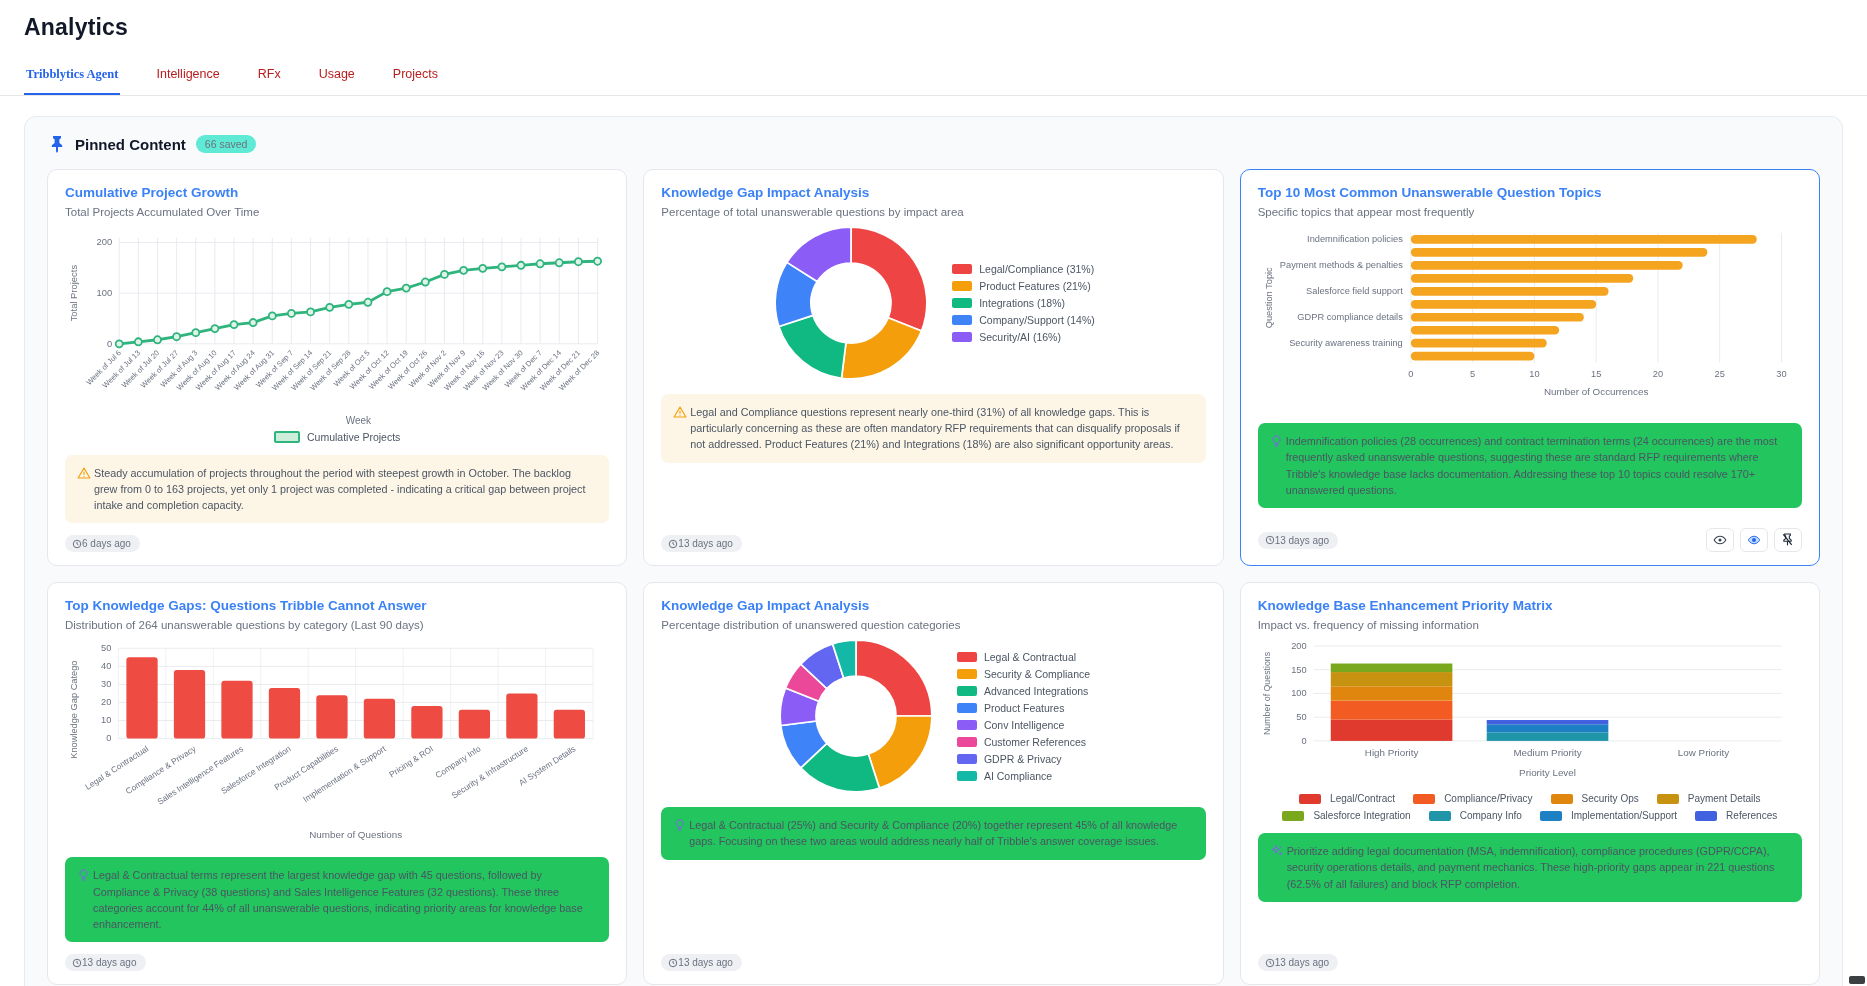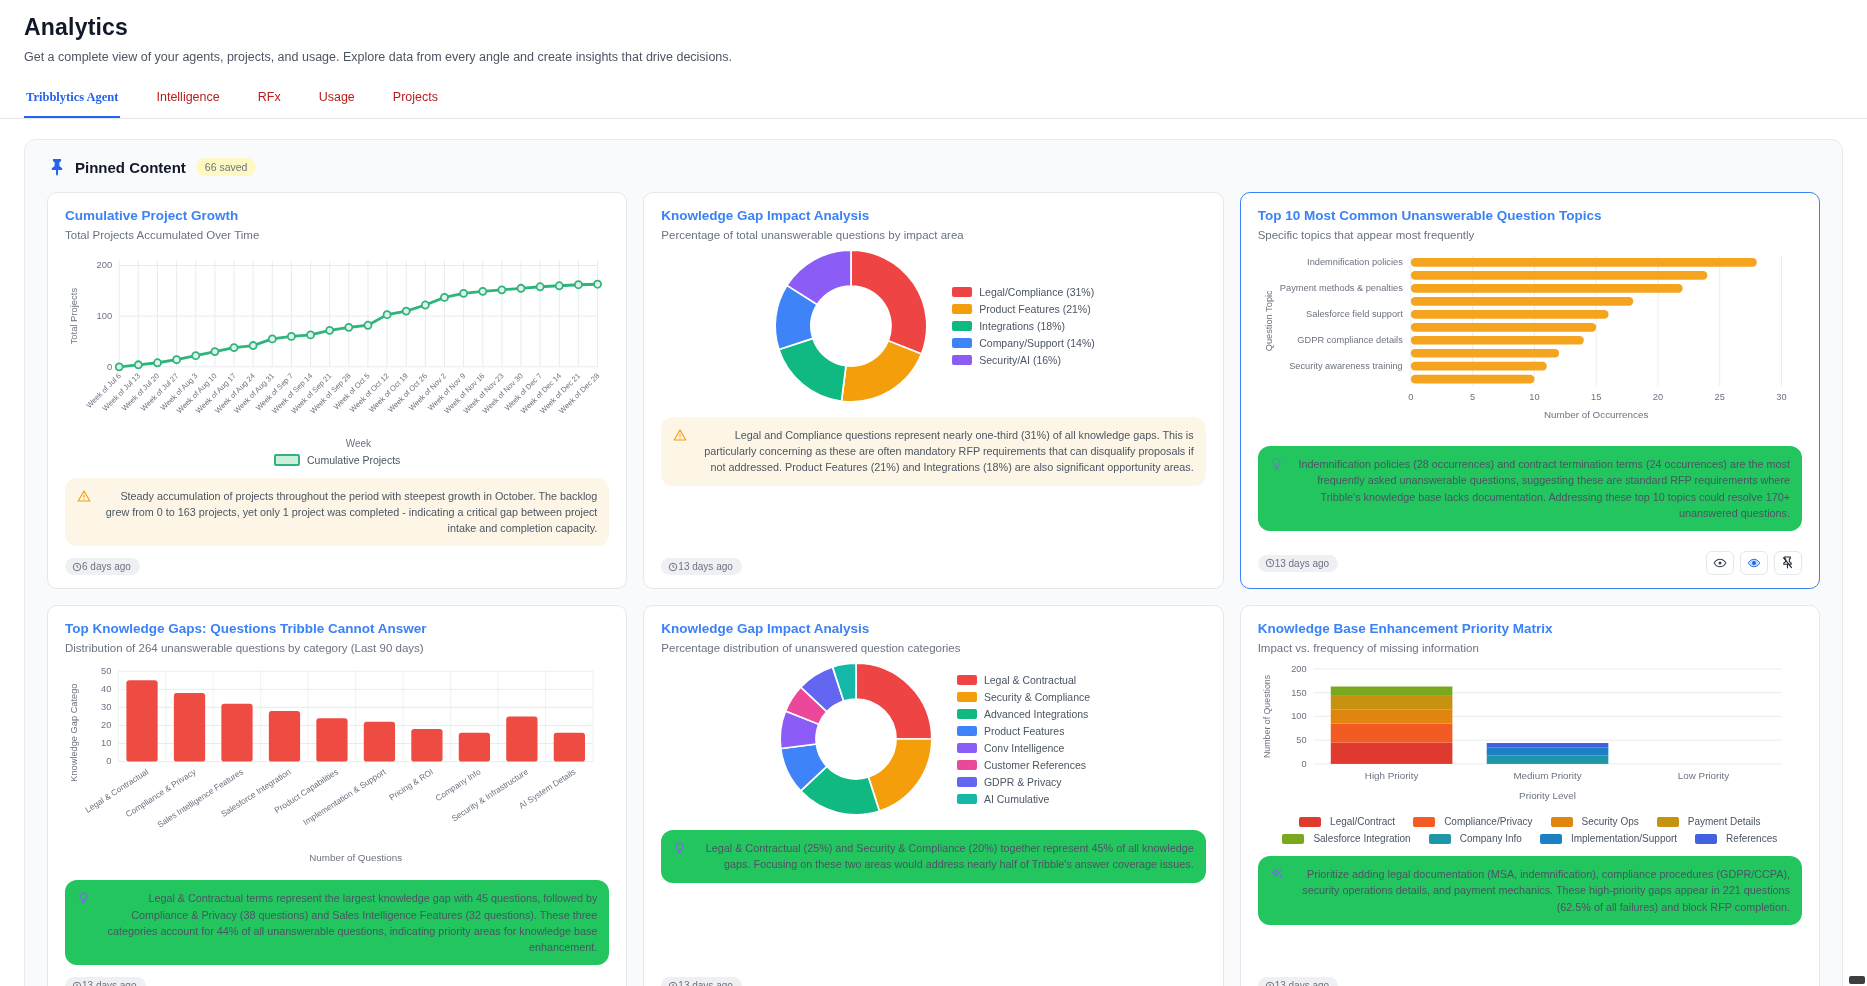--- a/index.html
+++ b/index.html
@@ -16,21 +16,21 @@
   .tab { font-size:12.5px; color:#b91c1c; padding:8px 2px 11px 2px; cursor:pointer; border-bottom:2px solid transparent; }
   .tab.active { color:#2563eb; font-weight:bold; border-bottom-color:#2563eb;font-family:Liberation Serif, serif; }
 
   .pinned-section {
     margin:20px 24px 0 24px; background:#f8fafc; border:1px solid #e7ebf0;
     border-radius:12px; padding:18px 22px 16px 22px;
   }
   .pinned-header { display:flex; align-items:center; gap:10px; padding-left:2px; }
   .pinned-title { font-size:15px; font-weight:bold; color:#111827; }
   .pin-icon svg { display:block; }
-  .badge { background:#fef9c3; color:#6b7280; font-size:10.5px; padding:3px 9px; border-radius:999px; }
+  .badge { background:#5eead4; color:#6b7280; font-size:10.5px; padding:3px 9px; border-radius:999px; }
 
   .cards-grid { display:grid; grid-template-columns:repeat(3, 1fr); gap:16px; margin-top:16px; }
   .card {
     background:#ffffff; border:1px solid #e5e7eb; border-radius:10px;
     padding:15px 17px 13px 17px; display:flex; flex-direction:column;
   }
   .card.selected { border:1.6px solid #3b82f6; }
   .card-title { font-size:13.5px; font-weight:bold; color:#3b82f6; }
   .card-subtitle { font-size:11.5px; color:#6b7280; margin-top:6px; }
   .chart-wrap { margin-top:8px; }
@@ -45,42 +45,41 @@
 
   .line-legend { display:flex; align-items:center; justify-content:center; gap:7px; margin-top:2px; }
   .line-swatch { width:26px; height:12px; background:#cdeeda; border:2px solid #2eb47c; border-radius:2px; }
   .line-legend span:last-child { font-size:10.5px; color:#4b5563; }
 
   .s-legend { display:flex; flex-wrap:wrap; justify-content:center; column-gap:18px; row-gap:6px; margin-top:8px; padding:0 10px; }
   .s-legend .leg-item { display:flex; align-items:center; gap:9px;text-align:right; }
   .s-legend .leg-swatch { width:22px; height:10px; border-radius:2px; flex:none; }
   .s-legend .leg-label { font-size:10px; color:#4b5563; white-space:nowrap; }
 
-  .note { display:flex; gap:3px; border-radius:12px; padding:10px 12px; margin-top:12px;text-align:right; }
+  .note { display:flex; gap:3px; border-radius:7px; padding:10px 12px; margin-top:12px; }
   .note.warning { background:#fdf6e7; }
   .note.insight { background:#22c55e; }
   .note p { font-size:10.8px; line-height:1.5; color:#4b5563; }
   .note-icon { flex:none; margin-top:1px; }
 
   .card-footer { display:flex; align-items:center; justify-content:space-between; margin-top:auto; padding-top:12px; }
   .timestamp { display:inline-flex; align-items:center; gap:0; background:#eef0f3; color:#6b7280;
     font-size:10px; padding:3px 9px 3px 7px; border-radius:999px; }
   .actions { display:flex; gap:6px; }
   .action-btn { width:28px; height:24px; background:#fff; border:1px solid #e5e7eb; border-radius:6px;
     display:flex; align-items:center; justify-content:center; cursor:pointer; }
 
   .scroll-nub { position:absolute; right:2px; bottom:2px; width:16px; height:8px; background:#3d4043; border-radius:2px; }
   .axis-text { fill:#6b7280; }
 </style>
 </head>
 <body>
 
 <header class="page-header">
   <h1 class="page-title">Analytics</h1>
-  <p class="page-subtitle">Get a complete view of your agents, projects, and usage. Explore data from every angle and create insights that drive decisions.</p>
 </header>
 
 <nav class="tabs">
   <div class="tab active">Tribblytics Agent</div>
   <div class="tab">Intelligence</div>
   <div class="tab">RFx</div>
   <div class="tab">Usage</div>
   <div class="tab">Projects</div>
 </nav>
 
@@ -460,21 +459,21 @@
             <span class="leg-item">
               <span class="leg-swatch" style="background: rgb(236, 72, 153);"></span>
               <span class="leg-label">Customer References</span>
             </span>
             <span class="leg-item">
               <span class="leg-swatch" style="background: rgb(99, 102, 241);"></span>
               <span class="leg-label">GDPR &amp; Privacy</span>
             </span>
             <span class="leg-item">
               <span class="leg-swatch" style="background: rgb(20, 184, 166);"></span>
-              <span class="leg-label">AI Cumulative</span>
+              <span class="leg-label">AI Compliance</span>
             </span>
           </div>
       </div>
       <div class="note insight">
         <span class="note-icon">
           <svg width="13" height="14" viewBox="0 0 24 24">
               <path d="M12 2.5a6.5 6.5 0 0 0-3.8 11.8c.7.5 1.1 1.4 1.1 2.2h5.4c0-.8.4-1.7 1.1-2.2A6.5 6.5 0 0 0 12 2.5z" fill="none" stroke="#8b5cf6" stroke-width="1.8"></path>
               <path d="M9.6 19.4h4.8M10.4 21.6h3.2" stroke="#8b5cf6" stroke-width="1.6" stroke-linecap="round"></path>
             </svg>
         </span>

